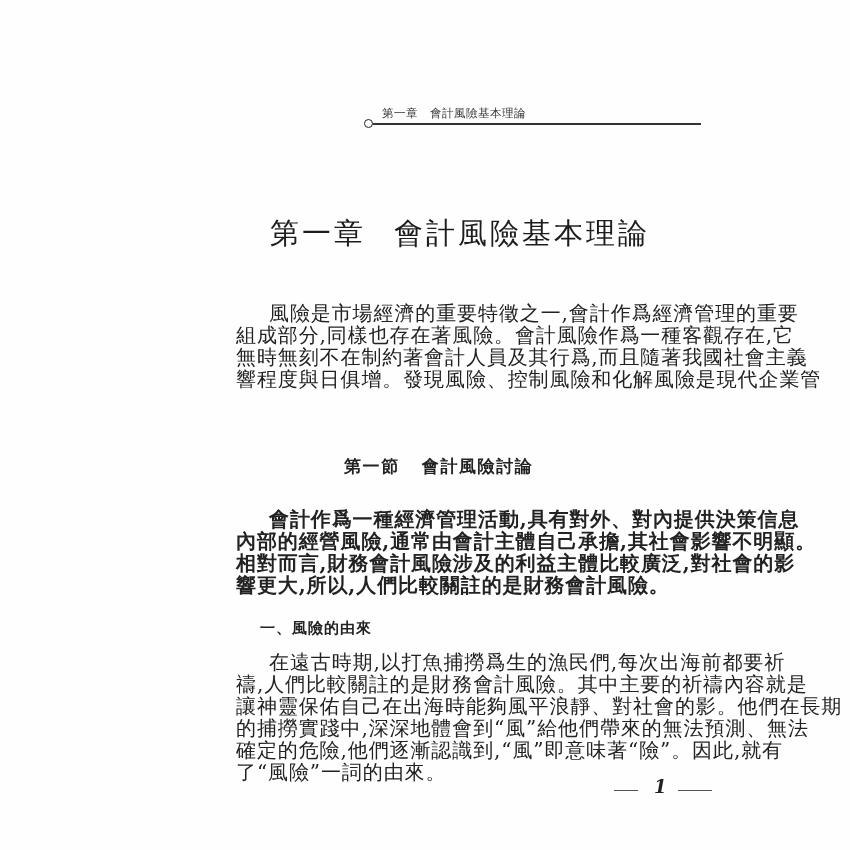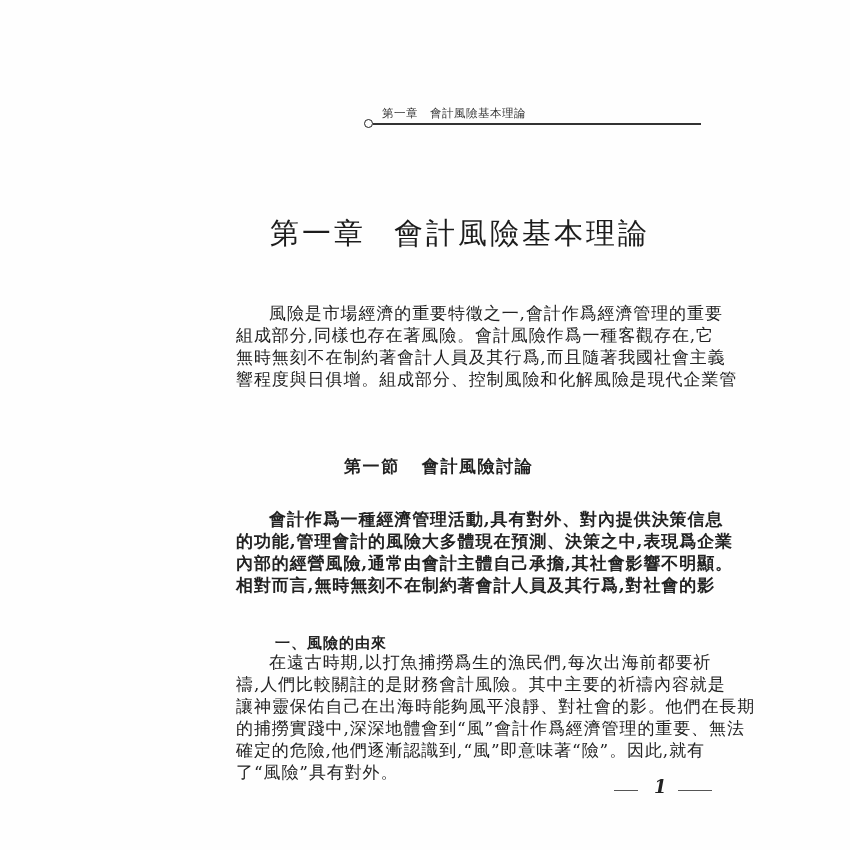--- a/index.html
+++ b/index.html
@@ -14,21 +14,21 @@
   .rh-circle { position: absolute; left: 2px; top: 13px; width: 9px; height: 9px; border: 1.6px solid #222; border-radius: 50%; background: #fff; box-sizing: border-box; }
   .rh-line { position: absolute; left: 11px; top: 17px; width: 328px; height: 1.6px; background: #333; }
   .rh-text { position: absolute; left: 20px; top: 0px; font-size: 11.5px; letter-spacing: 0.5px; color: #333; white-space: nowrap; }
   .rh-text .gap { display: inline-block; width: 12px; }
 
   
   .chapter-title { position: absolute; left: 270px; top: 214px; font-family: "DejaVu Sans", "Liberation Sans", sans-serif; font-size: 29px; font-weight: normal; letter-spacing: 3px; color: #1c1c1c; white-space: nowrap; }
   .chapter-title .gap { display: inline-block; width: 28px; }
 
   
-  .para { position: absolute; left: 236px; width: 392px; font-size: 17px; line-height: 22px; letter-spacing: 0.9px; text-align: justify; color: #222; }
+  .para { position: absolute; left: 236px; width: 392px; font-size: 20px; line-height: 22px; letter-spacing: 0.9px; text-align: justify; color: #222; }
   .para .line { display: block; white-space: nowrap; height: 22px; }
   .para .indent { padding-left: 33px; }
 
   
   .section-title { position: absolute; left: 344px; top: 455px; font-family: Liberation Serif, serif; font-size: 17px; letter-spacing: 1.6px; color: #222; white-space: nowrap; }
   .section-title .gap { display: inline-block; width: 22px; }
 
   
   .sub-heading { position: absolute; left: 259px; top: 618px; font-family: "DejaVu Sans", "Liberation Sans", sans-serif; font-size: 15px; font-weight: bold; letter-spacing: 1px; color: #222; white-space: nowrap; }
 
@@ -48,41 +48,41 @@
     <span class="rh-line"></span>
     <span class="rh-text"><span>第一章</span><span class="gap"></span><span>會計風險基本理論</span></span>
   </div>
 
   <h1 class="chapter-title" style="margin:0;"><span>第一章</span><span class="gap"></span><span>會計風險基本理論</span></h1>
 
   <div class="para" style="top:302px;">
     <span class="line indent">風險是市場經濟的重要特徵之一,會計作爲經濟管理的重要</span>
     <span class="line">組成部分,同樣也存在著風險。會計風險作爲一種客觀存在,它</span>
     <span class="line">無時無刻不在制約著會計人員及其行爲,而且隨著我國社會主義</span>
-    <span class="line">響程度與日俱增。組成部分、控制風險和化解風險是現代企業管</span>
+    <span class="line">響程度與日俱增。發現風險、控制風險和化解風險是現代企業管</span>
   </div>
 
   <h2 class="section-title" style="margin:0;"><span>第一節</span><span class="gap"></span><span>會計風險討論</span></h2>
 
   <div class="para" style="top:508px;font-weight:bold;">
     <span class="line indent">會計作爲一種經濟管理活動,具有對外、對內提供決策信息</span>
-    <span class="line">的功能,管理會計的風險大多體現在預測、決策之中,表現爲企業</span>
     <span class="line">內部的經營風險,通常由會計主體自己承擔,其社會影響不明顯。</span>
-    <span class="line">相對而言,無時無刻不在制約著會計人員及其行爲,對社會的影</span>
+    <span class="line">相對而言,財務會計風險涉及的利益主體比較廣泛,對社會的影</span>
+    <span class="line">響更大,所以,人們比較關註的是財務會計風險。</span>
   </div>
 
-  <h3 class="sub-heading" style="margin:16px;">一、風險的由來</h3>
+  <h3 class="sub-heading" style="margin:1px;">一、風險的由來</h3>
 
   <div class="para" style="top:651px;">
     <span class="line indent">在遠古時期,以打魚捕撈爲生的漁民們,每次出海前都要祈</span>
     <span class="line">禱,人們比較關註的是財務會計風險。其中主要的祈禱內容就是</span>
     <span class="line">讓神靈保佑自己在出海時能夠風平浪靜、對社會的影。他們在長期</span>
-    <span class="line">的捕撈實踐中,深深地體會到“風”會計作爲經濟管理的重要、無法</span>
+    <span class="line">的捕撈實踐中,深深地體會到“風”給他們帶來的無法預測、無法</span>
     <span class="line">確定的危險,他們逐漸認識到,“風”即意味著“險”。因此,就有</span>
-    <span class="line">了“風險”具有對外。</span>
+    <span class="line">了“風險”一詞的由來。</span>
   </div>
 
   <div class="page-footer">
     <span class="pf-line-left"></span>
     <span class="pf-num">1</span>
     <span class="pf-line-right"></span>
   </div>
 
 </div>
 

